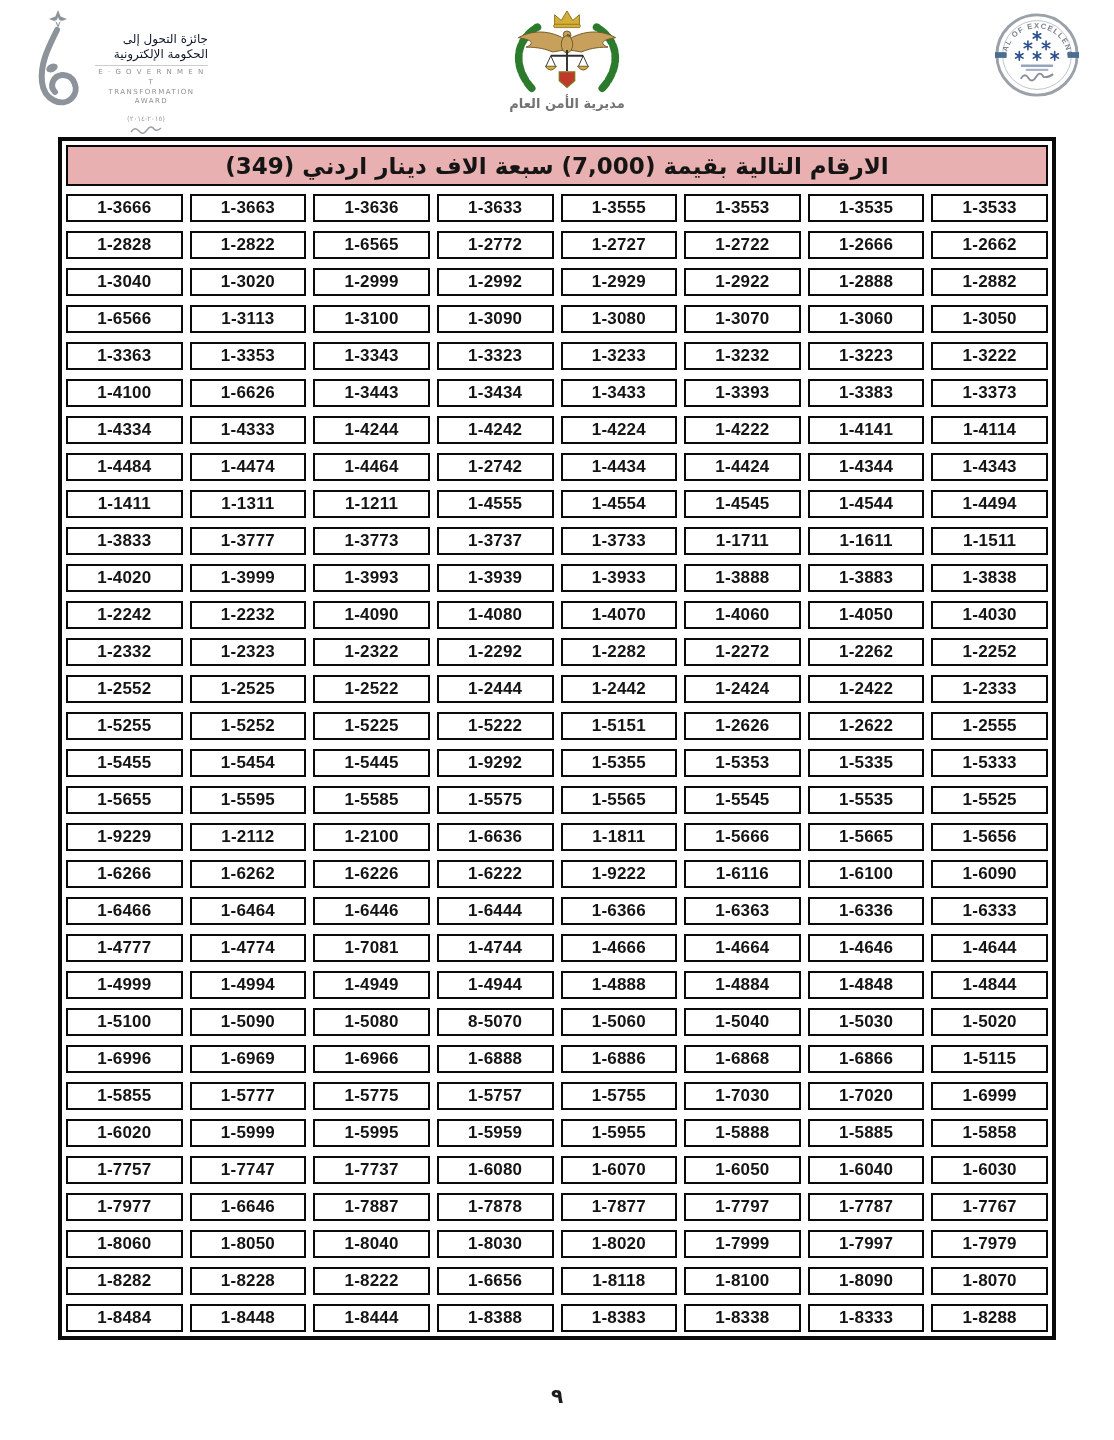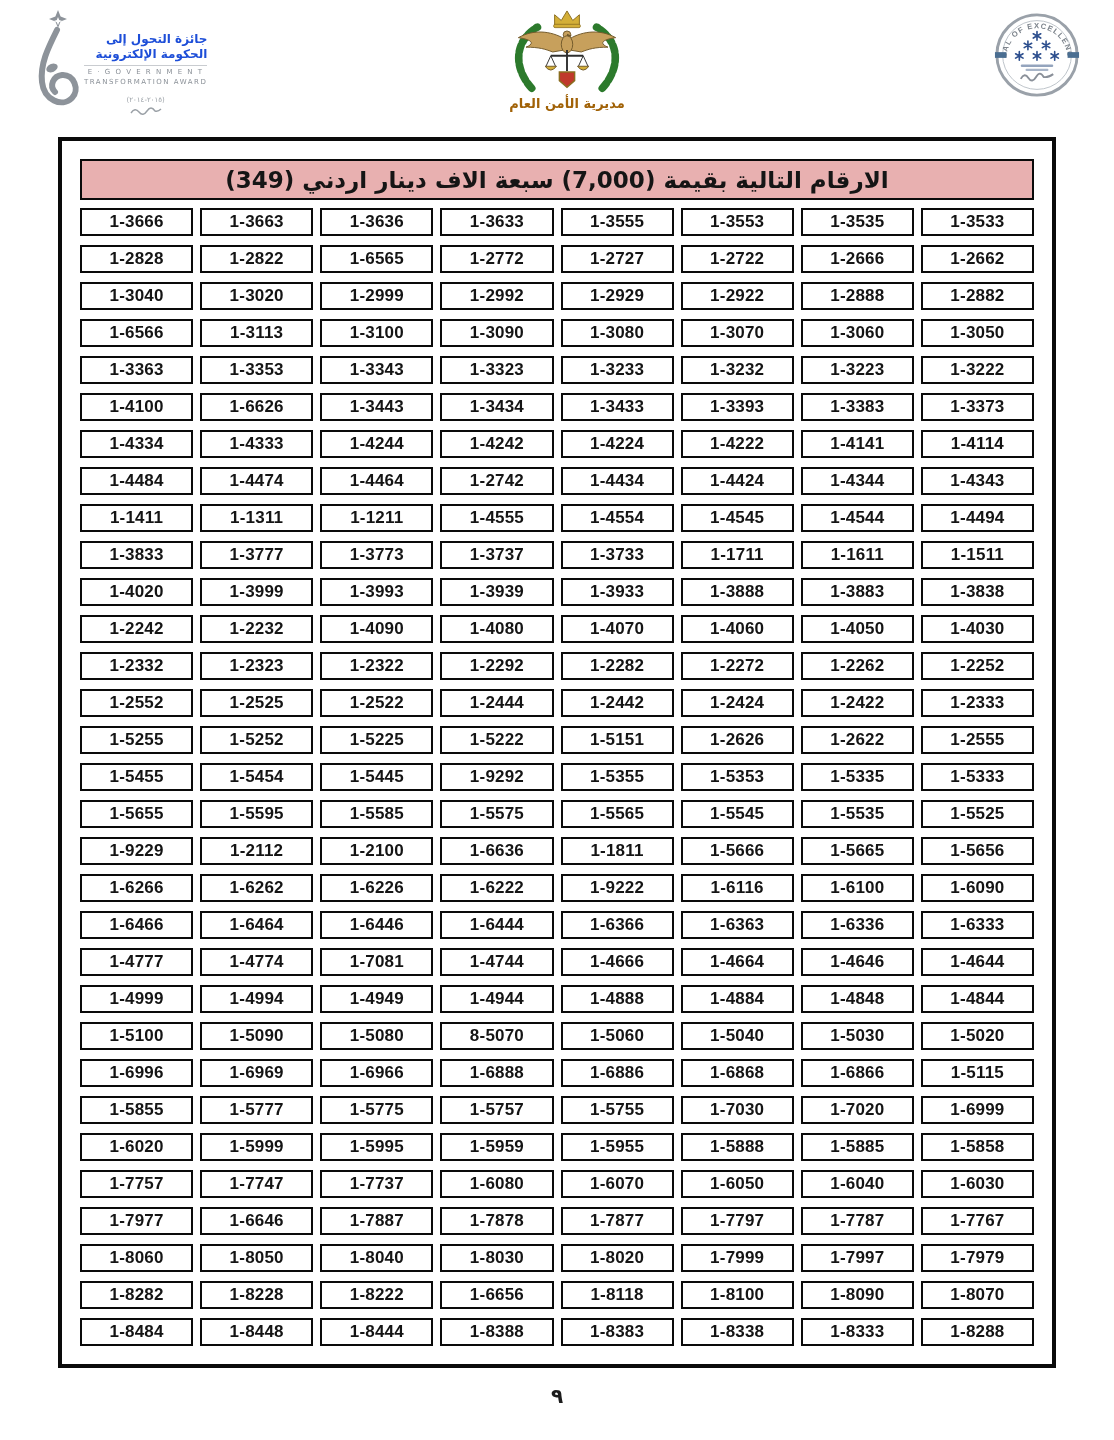--- a/index.html
+++ b/index.html
@@ -4,34 +4,34 @@
 <style>
   html,body{margin:0;padding:0;}
   body{
     width:1114px;height:1440px;background:#ffffff;position:relative;
     font-family:"DejaVu Sans",sans-serif;overflow:hidden;
   }
   
   .logo-award{position:absolute;left:28px;top:6px;width:180px;display:flex;gap:4px;}
   .award-mark{flex:0 0 52px;}
   .award-text{padding-top:26px;direction:rtl;text-align:right;}
-  .award-ar{font-size:12px;font-weight:bold;color:#1d4ed8;line-height:1.25;}
-  .award-en{direction:ltr;text-align:center;font-size:7px;letter-spacing:1.5px;color:#8a9097;margin-top:3px;line-height:1.4;border-top:1px solid #c9ccd0;padding-top:2px;}
+  .award-ar{font-size:12px;font-weight:normal;color:#0f172a;line-height:1.25;}
+  .award-en{direction:ltr;text-align:center;font-size:7px;letter-spacing:1.5px;color:#8a9097;margin-top:3px;line-height:1.4;border-top:1px solid #c9ccd0;padding-top:2px;margin-left:11px;}
   .award-small{direction:rtl;text-align:center;font-size:7px;color:#9aa0a6;margin-top:8px;}
   .award-squiggle{display:block;margin:2px auto 0;}
 
   .logo-psd{position:absolute;left:505px;top:8px;width:124px;text-align:center;}
-  .psd-caption{margin-top:-2px;font-size:13px;font-weight:bold;color:#a16207;transform:scaleY(1.05);letter-spacing:-0.5px;}
+  .psd-caption{margin-top:-2px;font-size:13px;font-weight:bold;color:#737373;transform:scaleY(1.05);letter-spacing:-0.5px;}
 
   .logo-seal{position:absolute;left:994px;top:12px;width:86px;height:86px;}
 
   
   .table-wrap{
     position:absolute;left:58px;top:137px;width:998px;
-    border:4px solid var(--border-color,#000);padding:18px;box-sizing:border-box;background:#fff;
+    border:4px solid var(--border-color,#000);padding:4px;box-sizing:border-box;background:#fff;
   }
   .table-title{
     border:2.5px solid var(--border-color,#000);background:var(--header-bg,#e8b0b0);
     height:37px;display:flex;align-items:center;justify-content:center;
     direction:rtl;font-weight:bold;font-size:23px;color:#151515;
     font-family:"DejaVu Sans",sans-serif;box-sizing:content-box;
   }
   .grid{
     margin-top:8px;display:grid;grid-template-columns:repeat(8,1fr);
     column-gap:7px;row-gap:9px;

